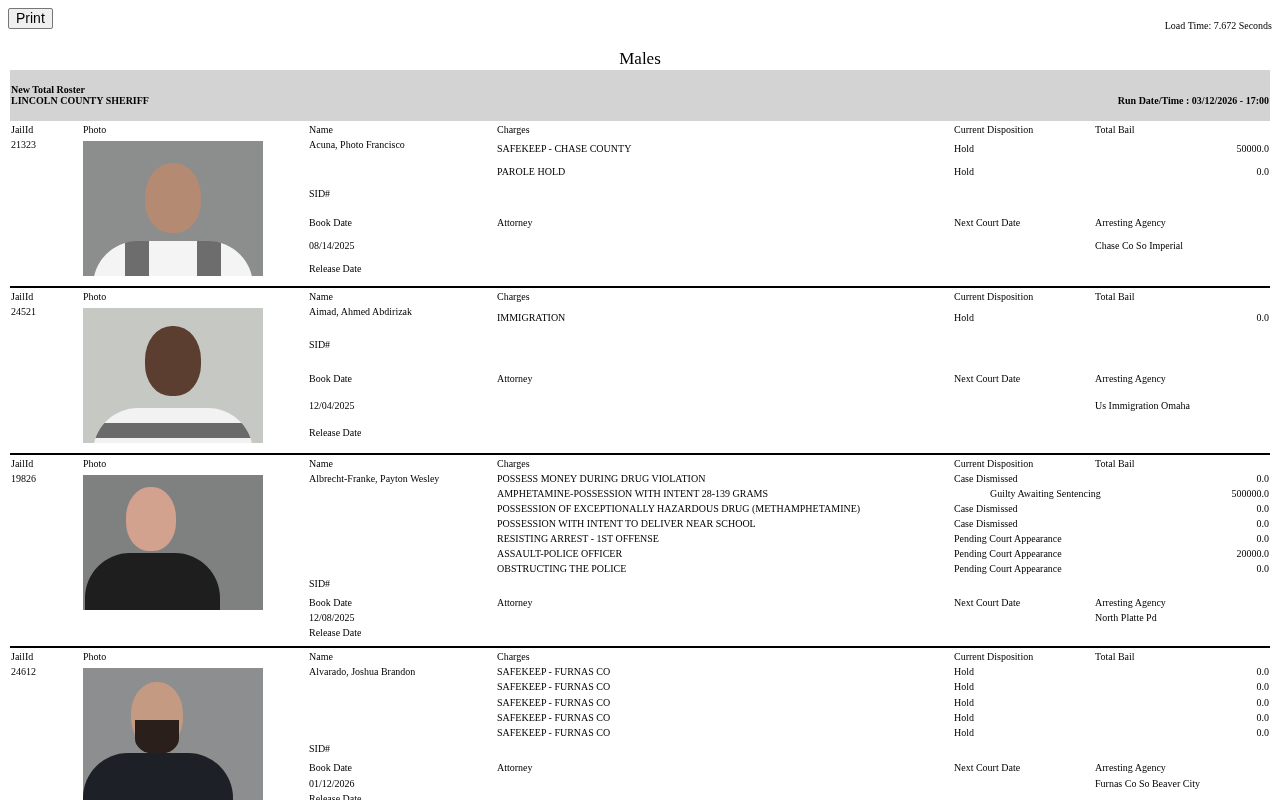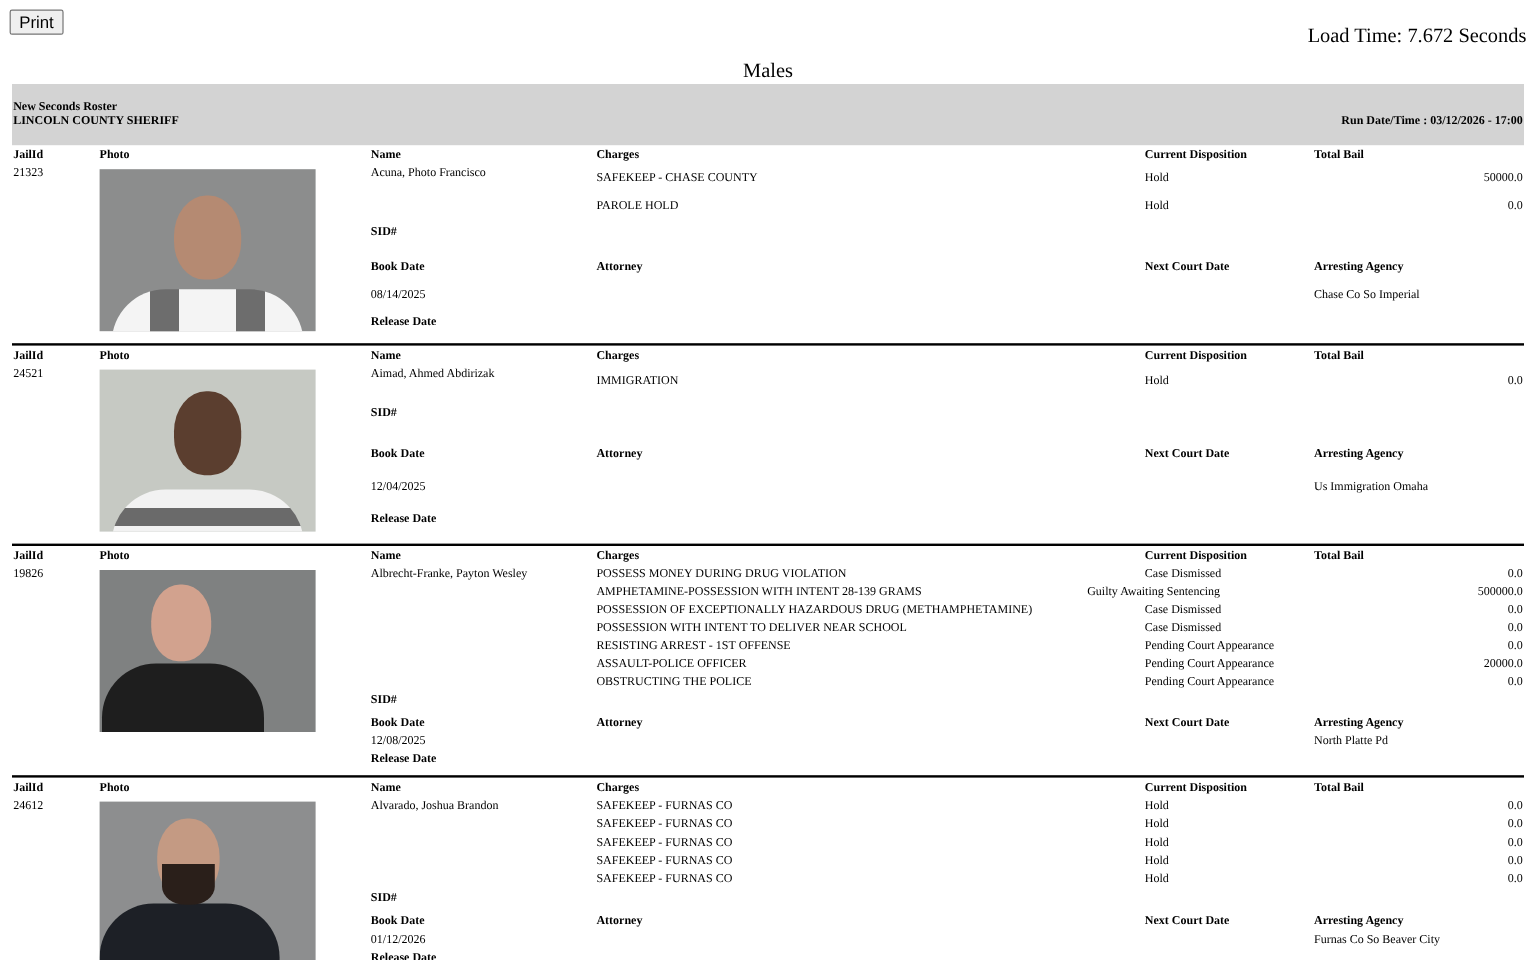--- a/index.html
+++ b/index.html
@@ -7,35 +7,35 @@
     width: 1280px; height: 800px; overflow: hidden; position: relative;
     font-family: "Liberation Serif", "DejaVu Serif", serif; color: #000;
   }
   .print-btn {
     position: absolute; left: 8px; top: 8px; height: 21px; padding: 0 7px;
     font-family: "Liberation Sans", "DejaVu Sans", sans-serif; font-size: 14px;
     background: #efefef; border: 1px solid #767676; border-radius: 2px; color: #000;
     line-height: 19px; cursor: pointer;
   }
   .load-time {
-    position: absolute; right: 8px; top: 20px; font-size: 17px;
+    position: absolute; right: 8px; top: 20px; font-size: 10px;
   }
   .section-title {
     position: absolute; left: 0; width: 1280px; top: 49px; text-align: center; font-size: 17px;
   }
   .report-header {
     position: absolute; left: 10px; top: 70px; width: 1260px; height: 51px; background: #d3d3d3;
     font-size: 10px; font-weight: bold;
   }
   .report-header .rh-left { position: absolute; left: 1px; top: 14px; line-height: 11px; }
   .report-header .rh-right { position: absolute; right: 1px; top: 25px; }
 
   .record { position: absolute; left: 10px; width: 1260px; font-size: 10px; }
   .record.sep { border-bottom: 2px solid #000; }
-  .lbl { position: absolute; font-weight: bold; white-space: nowrap; }
+  .lbl { position: absolute; font-weight: normal; white-space: nowrap; }
   .val { position: absolute; white-space: nowrap; }
   .bail { position: absolute; right: 1px; white-space: nowrap; }
 
   .photo {
     position: absolute; left: 73px; width: 180px; height: 135px; overflow: hidden;
     background: #8a8c8c;
   }
   .photo .head {
     position: absolute; width: 56px; height: 70px; border-radius: 48% 48% 45% 45%;
     left: 62px; top: 22px;
@@ -47,21 +47,21 @@
 </style>
 </head>
 <body>
 
 <button class="print-btn">Print</button>
 <div class="load-time">Load Time: 7.672 Seconds</div>
 <div class="section-title">Males</div>
 
 <div class="report-header">
   <div class="rh-left">
-    <div>New Seconds Roster</div>
+    <div>New Total Roster</div>
     <div>LINCOLN COUNTY SHERIFF</div>
   </div>
   <div class="rh-right">Run Date/Time : 03/12/2026 - 17:00</div>
 </div>
 
 <div class="record sep" style="top:122px;height:164px;">
   <div class="lbl" style="left:1px;top:2px">JailId</div>
   <div class="val" style="left:1px;top:17px">21323</div>
   <div class="lbl" style="left:73px;top:2px">Photo</div>
   <div class="photo" style="top:19px;background:#8c8d8d">
@@ -130,21 +130,21 @@
   <div class="lbl" style="left:299px;top:2px">Name</div>
   <div class="val" style="left:299px;top:17px">Albrecht-Franke, Payton Wesley</div>
   <div class="lbl" style="left:487px;top:2px">Charges</div>
   <div class="lbl" style="left:944px;top:2px">Current Disposition</div>
   <div class="lbl" style="left:1085px;top:2px">Total Bail</div>
 
   <div class="val" style="left:487px;top:17px">POSSESS MONEY DURING DRUG VIOLATION</div>
   <div class="val" style="left:944px;top:17px">Case Dismissed</div>
   <div class="bail" style="top:17px">0.0</div>
   <div class="val" style="left:487px;top:32px">AMPHETAMINE-POSSESSION WITH INTENT 28-139 GRAMS</div>
-  <div class="val" style="left:896px;top:32px">Guilty Awaiting Sentencing</div>
+  <div class="val" style="left:980px;top:32px">Guilty Awaiting Sentencing</div>
   <div class="bail" style="top:32px">500000.0</div>
   <div class="val" style="left:487px;top:47px">POSSESSION OF EXCEPTIONALLY HAZARDOUS DRUG (METHAMPHETAMINE)</div>
   <div class="val" style="left:944px;top:47px">Case Dismissed</div>
   <div class="bail" style="top:47px">0.0</div>
   <div class="val" style="left:487px;top:62px">POSSESSION WITH INTENT TO DELIVER NEAR SCHOOL</div>
   <div class="val" style="left:944px;top:62px">Case Dismissed</div>
   <div class="bail" style="top:62px">0.0</div>
   <div class="val" style="left:487px;top:77px">RESISTING ARREST - 1ST OFFENSE</div>
   <div class="val" style="left:944px;top:77px">Pending Court Appearance</div>
   <div class="bail" style="top:77px">0.0</div>

